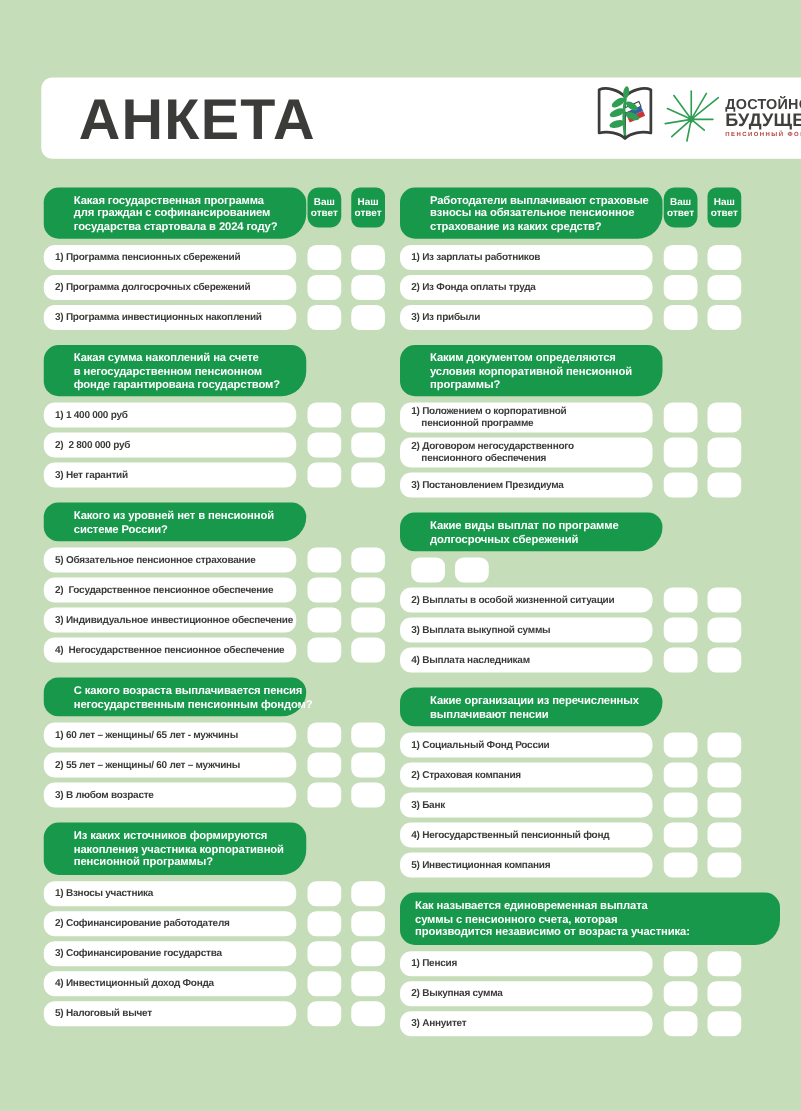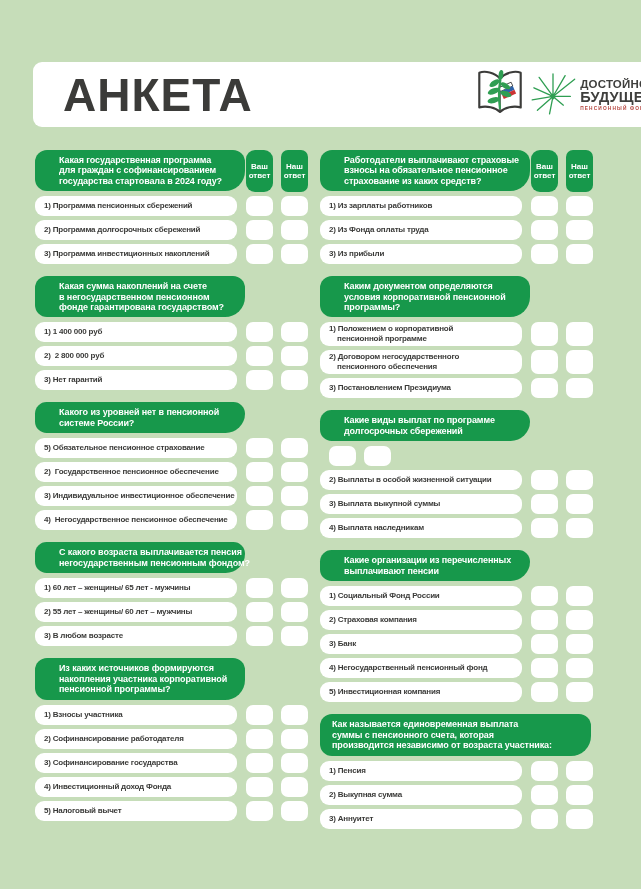--- a/index.html
+++ b/index.html
@@ -39,23 +39,23 @@
   .qblock{margin-bottom:12px;}
   .headwrap{position:relative;}
   .qheader{
     width:210px;min-height:31px;
     background:var(--green);color:#fff;
     font-size:9px;font-weight:bold;line-height:10.4px;letter-spacing:-.1px;
     padding:5px 4px 5px 24px;
     border-radius:12px 12px 20px 12px;
     white-space:pre;margin-bottom:5px;
   }
-  .qheader.wide{width:271px;padding-left:12px;}
+  .qheader.wide{width:304px;padding-left:12px;}
   .anslabel{
-    position:absolute;top:0;height:42px;width:27px;
+    position:absolute;top:0;height:32px;width:27px;
     background:var(--green);border-radius:9px;
     color:#fff;font-size:8px;font-weight:bold;line-height:9px;
     display:flex;align-items:center;justify-content:center;text-align:center;
     padding:2px;
   }
   .anslabel.pos1{right:35px;}
   .anslabel.pos2{right:0;border-radius:7px;}
   .ansrow{display:flex;align-items:stretch;margin-bottom:4px;}
   .answer{
     width:202px;min-height:20px;

